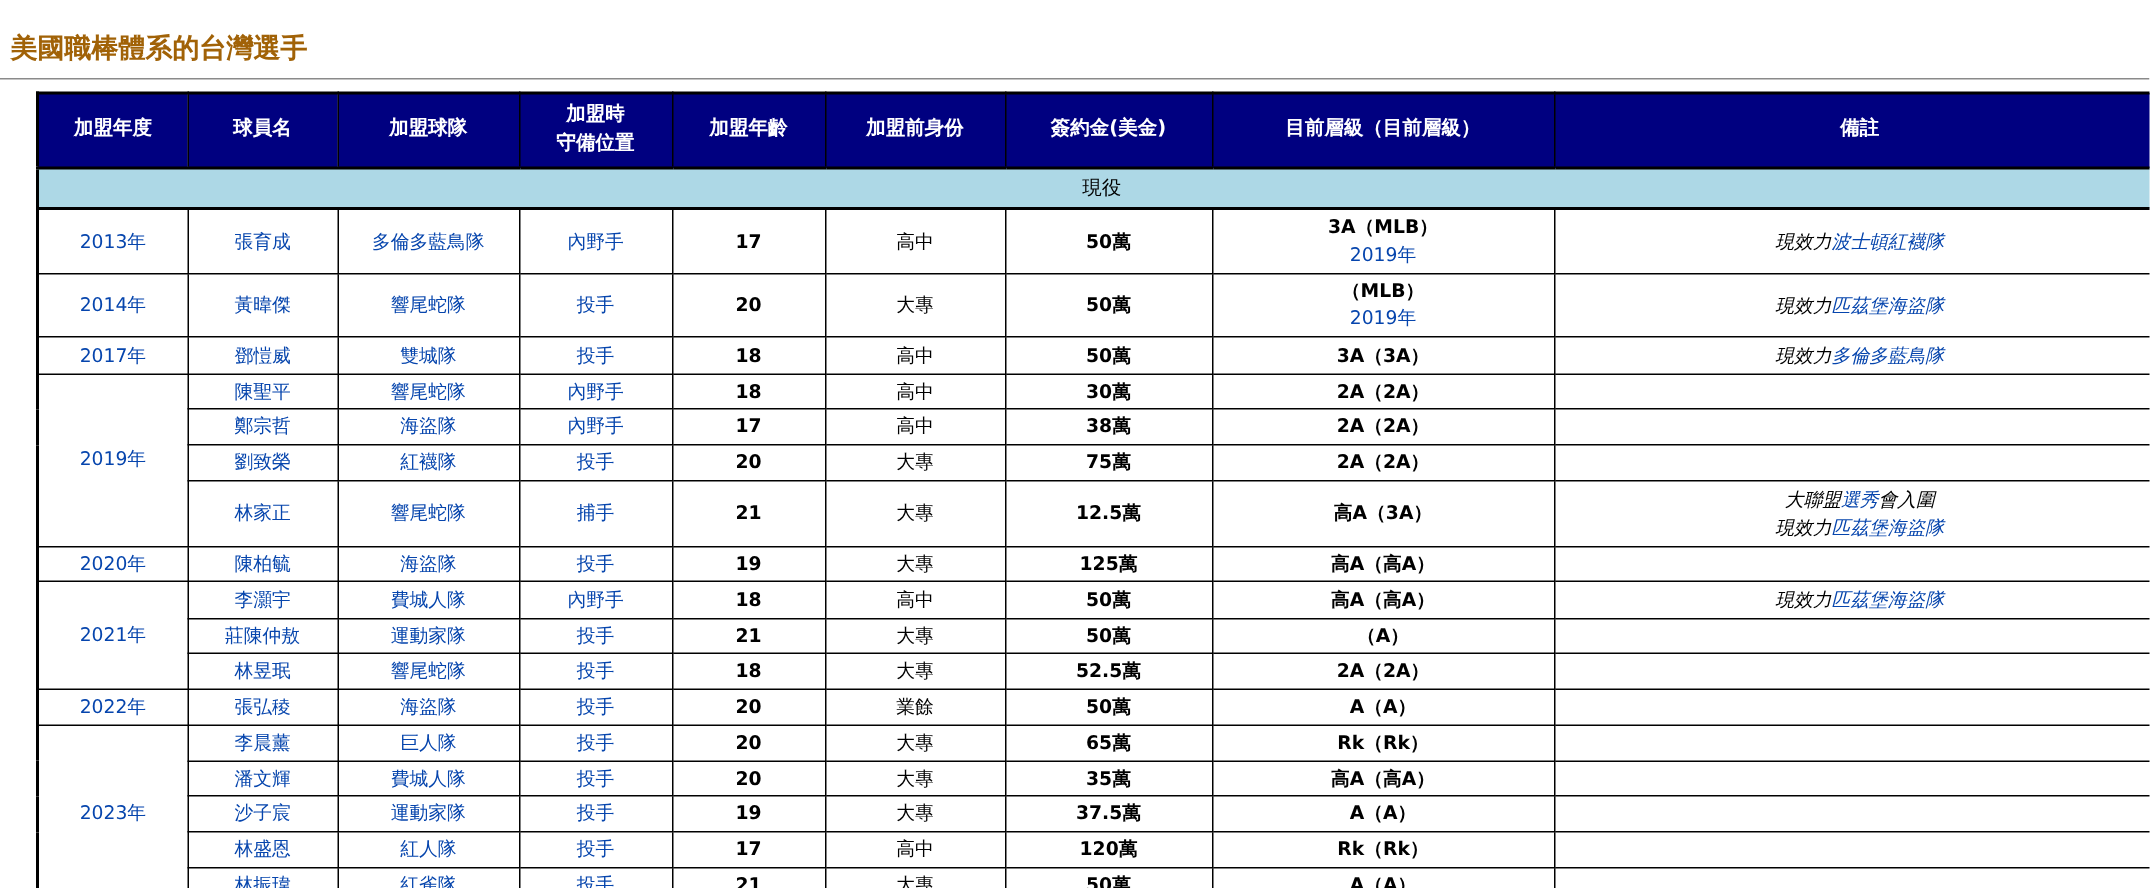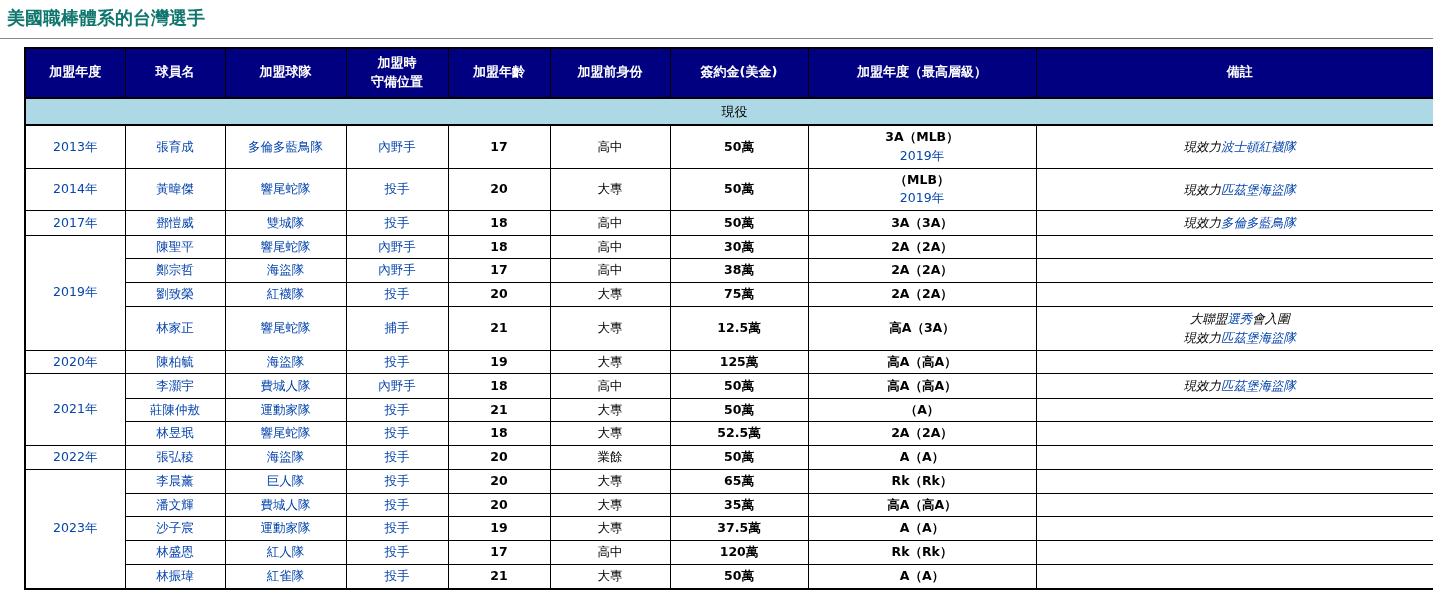--- a/index.html
+++ b/index.html
@@ -1,20 +1,20 @@
 <!DOCTYPE html>
 <html><head>
 <meta charset="utf-8">
 <style>
   html,body { margin:0; padding:0; background:#ffffff; }
   body { font-family:"DejaVu Sans","Liberation Sans",sans-serif; color:#000; width:1433px; }
 
   .page-title {
-    font-size:18px; font-weight:bold; color:#0f766e;
-    margin:0; padding:6px 0 8px 7px;
+    font-size:18px; font-weight:bold; color:#a16207;
+    margin:0; padding:20px 0 8px 7px;
     border-bottom:1px solid #8a8a8a;
   }
 
   table.players {
     border-collapse:collapse; table-layout:fixed;
     margin:8px 0 0 24px; width:1421px;
     border:2px solid #000;
   }
   col.c1{width:100px} col.c2{width:100px} col.c3{width:121px}
   col.c4{width:102px} col.c5{width:102px} col.c6{width:120px}
@@ -61,21 +61,21 @@
   <thead>
       <tr>
         <th class="hdr">加盟年度</th>
         <th class="hdr">球員名</th>
         <th class="hdr">加盟球隊</th>
         <th class="hdr">加盟時
 守備位置</th>
         <th class="hdr">加盟年齡</th>
         <th class="hdr">加盟前身份</th>
         <th class="hdr">簽約金(美金)</th>
-        <th class="hdr">加盟年度（最高層級）</th>
+        <th class="hdr">目前層級（目前層級）</th>
         <th class="hdr">備註</th>
       </tr>
     </thead>
   <tbody>
       <tr class="section">
         <td colspan="9">現役</td>
       </tr>
       <tr>
         <td rowspan="1"><a class="lnk">2013年</a></td>
         <td><a class="lnk">張育成</a></td>

